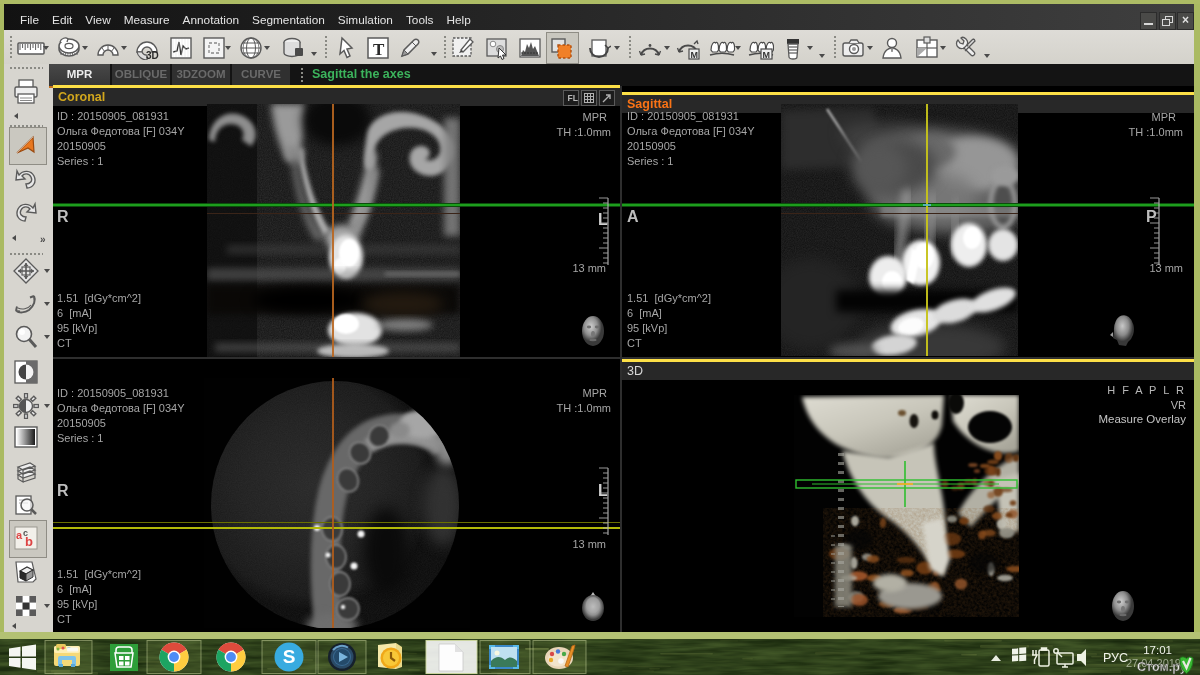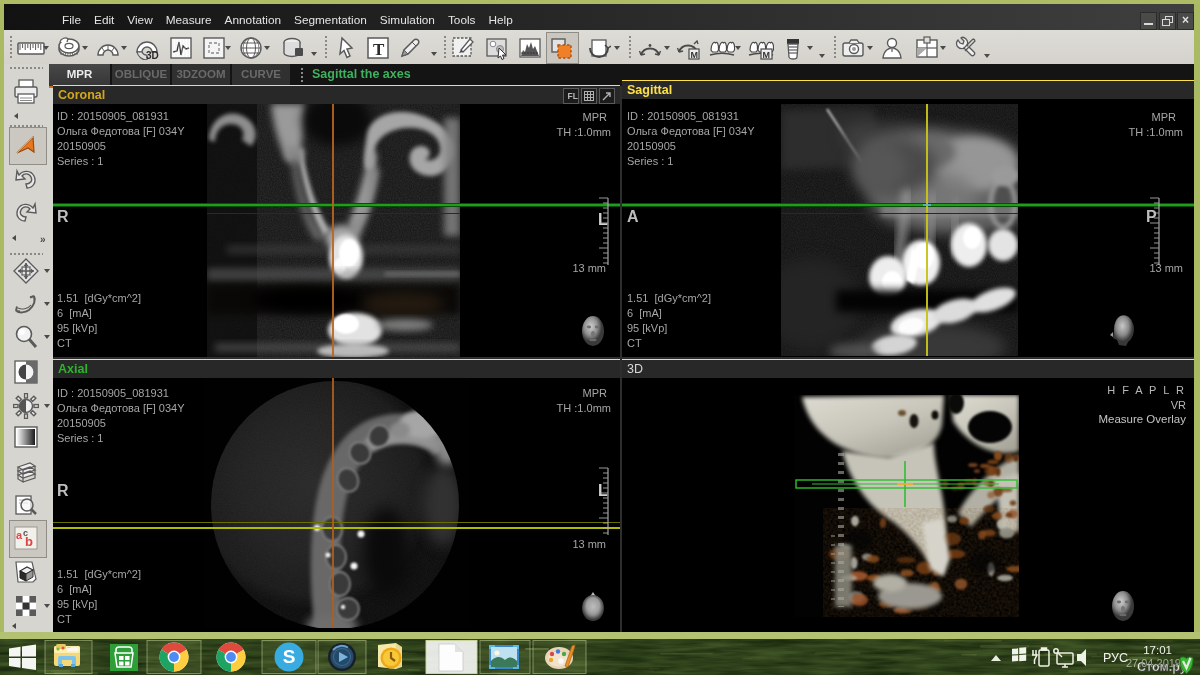--- a/index.html
+++ b/index.html
@@ -1,22 +1,22 @@
 <!DOCTYPE html>
 <html><head><meta charset="utf-8">
 <style>
 svg *{color-interpolation-filters:sRGB;}
 html,body{margin:0;padding:0;width:1200px;height:675px;overflow:hidden;background:#000;font-family:"Liberation Sans",sans-serif;}
 .abs{position:absolute;}
 #stage{position:relative;width:1200px;height:675px;}
 .ot{position:absolute;color:#a6a6a6;font-size:11px;white-space:nowrap;}
 .otr{position:absolute;color:#a6a6a6;font-size:11px;white-space:nowrap;text-align:right;}
 .mark{position:absolute;color:#bdbdbd;font-size:16px;font-weight:bold;}
-.hdr{position:absolute;height:18px;background:#282828;border-top:1px solid #fde047;font-size:12.5px;font-weight:bold;line-height:18px;}
-.menu-item{display:inline-block;color:#e4e4e4;font-size:11.8px;margin-left:42px;}
+.hdr{position:absolute;height:18px;background:#282828;border-top:3px solid #fde047;font-size:12.5px;font-weight:bold;line-height:18px;}
+.menu-item{display:inline-block;color:#e4e4e4;font-size:11.8px;}
 .dots{position:absolute;background-image:radial-gradient(circle,#8a8a84 1px,transparent 1.2px);background-size:4px 4px;}
 </style></head>
 <body>
 <div id="stage">
 
 <div class="abs" style="left:4px;top:4px;width:1190px;height:628px;background:#000;"></div>
 
 <div class="abs" style="left:4px;top:4px;width:1190px;height:26px;background:linear-gradient(to right,#121212,#3f3f3f);">
 <div style="position:absolute;left:16px;top:6px;">
 <span class="menu-item">File</span><span class="menu-item" style="margin-left:13px;">Edit</span><span class="menu-item" style="margin-left:13px;">View</span><span class="menu-item" style="margin-left:13px;">Measure</span><span class="menu-item" style="margin-left:13px;">Annotation</span><span class="menu-item" style="margin-left:13px;">Segmentation</span><span class="menu-item" style="margin-left:13px;">Simulation</span><span class="menu-item" style="margin-left:13px;">Tools</span><span class="menu-item" style="margin-left:13px;">Help</span>
@@ -349,22 +349,21 @@
             <line x1="5.5" y1="2.5" x2="5.5" y2="11.5"></line>
             <line x1="8.5" y1="2.5" x2="8.5" y2="11.5"></line>
             <line x1="2.5" y1="5.5" x2="11.5" y2="5.5"></line>
             <line x1="2.5" y1="8.5" x2="11.5" y2="8.5"></line>
           </g>
         </svg></div>
 <div class="abs" style="left:546px;top:2px;width:14px;height:14px;border:1px solid #5a5a5a;background:#1c1c1c;"><svg width="14" height="14">
           <path d="M3 11 L10 4 M6 4 h4 v4" stroke="#b0b0b0" stroke-width="1.4" fill="none"></path>
         </svg></div>
 </div>
-<div class="hdr" style="left:622px;top:80px;width:572px;color:#fde047;"><span style="margin-left:5px;">Sagittal</span></div>
-<div class="hdr" style="left:53px;top:359px;width:567px;color:#2cb42c;"><span style="margin-left:5px;">Axial</span></div>
+<div class="hdr" style="left:622px;top:92px;width:572px;color:#f97316;"><span style="margin-left:5px;">Sagittal</span></div>
 <div class="hdr" style="left:622px;top:359px;width:572px;color:#d8d8d8;font-weight:normal;"><span style="margin-left:5px;">3D</span></div>
 
 <div class="abs" style="left:620px;top:86px;width:2px;height:546px;background:#2e2e2e;"></div>
 <div class="abs" style="left:53px;top:357px;width:1141px;height:2px;background:#2e2e2e;"></div>
 
 <div class="abs" style="left:207px;top:104px;width:253px;height:253px;"><svg width="253" height="253" viewBox="0 0 253 253">
 <defs>
 <filter id="cb1" x="-30%" y="-30%" width="160%" height="160%">
             <feGaussianBlur stdDeviation="1.2"></feGaussianBlur>
           </filter>

